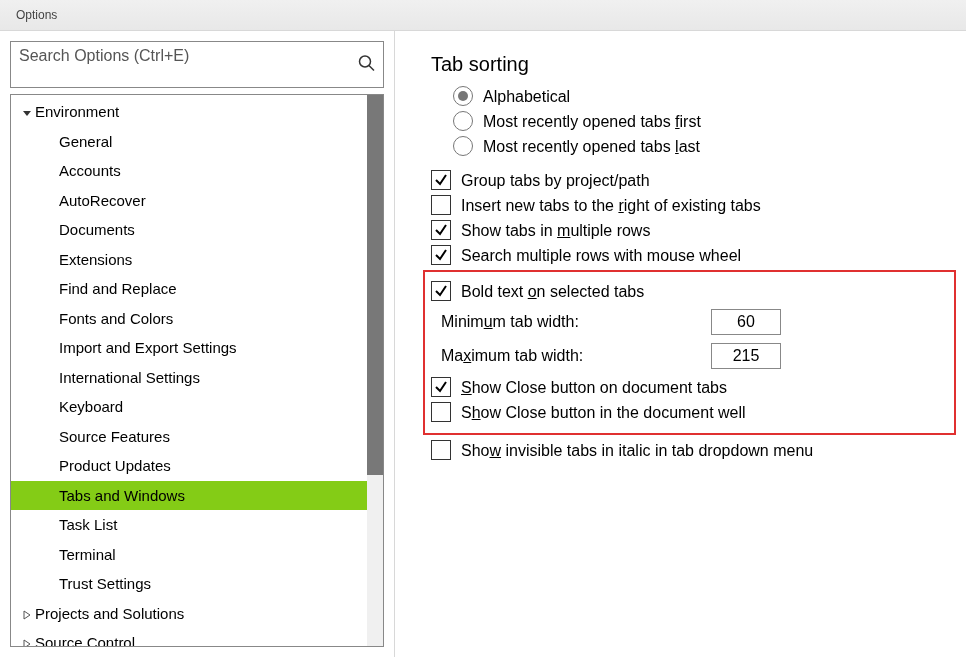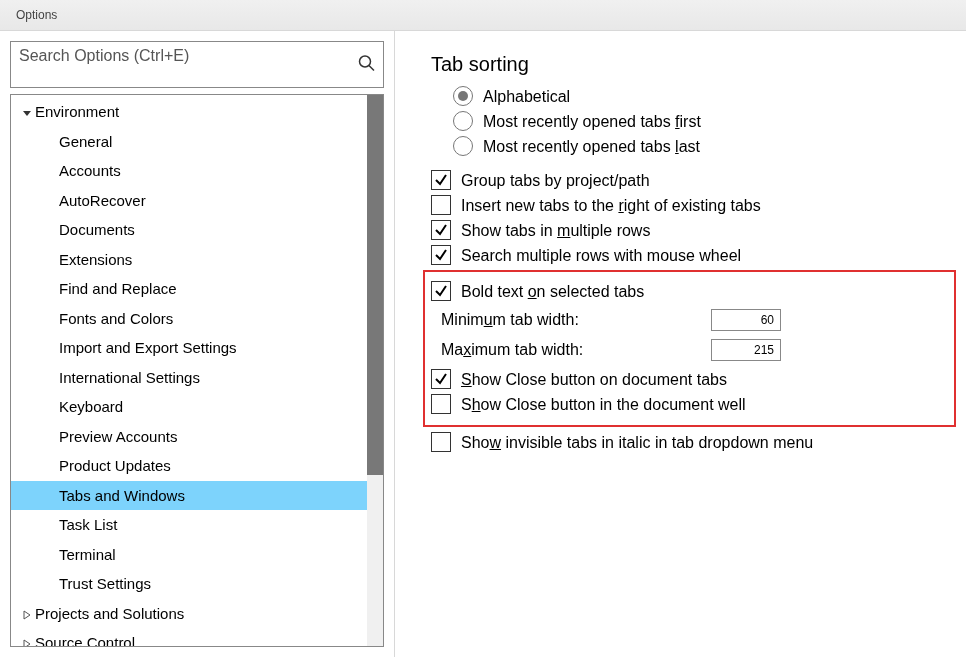--- a/index.html
+++ b/index.html
@@ -64,21 +64,21 @@
     .tree-item {
       display: flex;
       align-items: center;
       padding: 2px 8px;
       white-space: nowrap;
       cursor: pointer;
       font-size: 15px;
       line-height: 1.7;
     }
     .tree-item.selected {
-      background: #7dd3fc;
+      background: #84cc16;
     }
     .tw { display: inline-block; width: 16px; text-align: center; }
     .tw svg { vertical-align: middle; }
     .indent1 { padding-left: 48px; }
     .indent0 { padding-left: 8px; }
     .scrollbar-track {
       position: absolute;
       right: 0; top: 0; bottom: 0;
       width: 16px;
       background: #f0f0f0;
@@ -148,23 +148,23 @@
     .width-row {
       display: flex;
       align-items: center;
       margin: 8px 0 8px 10px;
       font-size: 16px;
     }
     .width-row .lbl { width: 270px; }
     .num-input {
       width: 70px;
       border: 1px solid #888;
-      text-align: right;
+      text-align: center;
       padding: 3px 6px;
-      font-size: 12px;
+      font-size: 16px;
       font-family: inherit;
     }
     .acc { text-decoration: underline; }
   </style>
 </head>
 <body>
 
 <div class="title-bar">Options</div>
 
 <div class="content">
@@ -212,21 +212,21 @@
         <div class="tree-item indent1">
             <span>Import and Export Settings</span>
           </div>
         <div class="tree-item indent1">
             <span>International Settings</span>
           </div>
         <div class="tree-item indent1">
             <span>Keyboard</span>
           </div>
         <div class="tree-item indent1">
-            <span>Preview Accounts</span>
+            <span>Source Features</span>
           </div>
         <div class="tree-item indent1">
             <span>Product Updates</span>
           </div>
         <div class="tree-item indent1 selected">
             <span>Tabs and Windows</span>
           </div>
         <div class="tree-item indent1">
             <span>Task List</span>
           </div>

